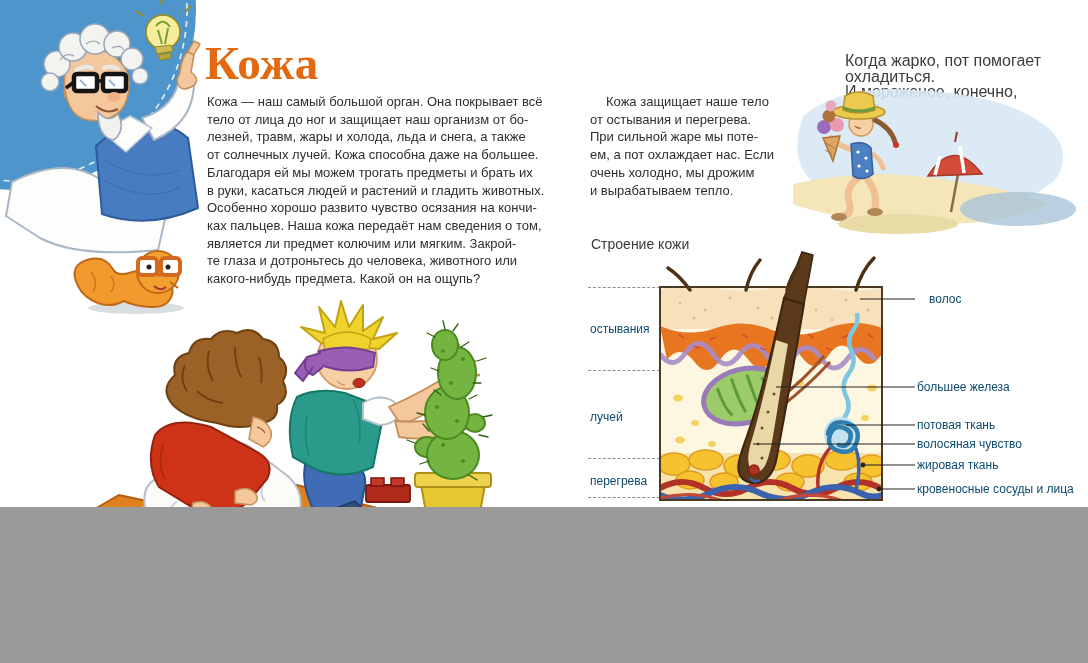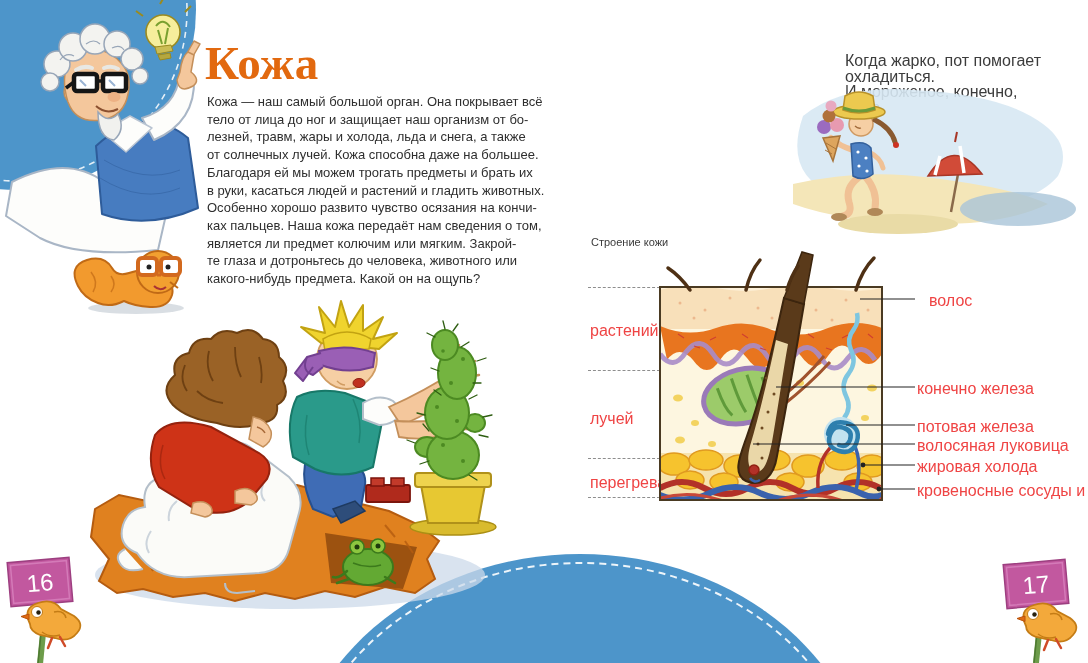--- a/index.html
+++ b/index.html
@@ -1,26 +1,26 @@
 <!DOCTYPE html>
 <html><head>
 <meta charset="utf-8">
 <style>
   *{margin:0;padding:0;box-sizing:border-box}
   html,body{background:#9a9a9a}
-  .spread{position:relative;width:1088px;height:663px;background:#ffffff;overflow:hidden;
+  .spread{position:relative;width:1088px;height:507px;background:#ffffff;overflow:hidden;
           font-family:"Liberation Sans",sans-serif}
   .abs{position:absolute}
   .title{font-family:"Liberation Serif",serif;font-weight:600;font-size:47px;line-height:1;
          color:#e2690f;letter-spacing:.5px}
   .body-text{font-size:13px;line-height:17.7px;color:#2e2e2e;white-space:pre-line}
   .indent{text-indent:16px}
   .caption{font-size:16px;line-height:15.5px;color:#3c3c3c;text-align:left;white-space:pre-line}
-  .dheading{font-size:11px;color:#3a3a3a}
-  .dlabel{font-size:16px;color:#ef4444;white-space:nowrap}
+  .dheading{font-size:14px;color:#3a3a3a}
+  .dlabel{font-size:12px;color:#0c4a6e;white-space:nowrap}
   .dash{border-top:1.6px dashed #8e8e8e;width:72px;height:0}
   svg{display:block}
   svg text{font-family:"Liberation Sans",sans-serif}
 </style>
 </head>
 <body>
 
 <div class="spread">
 
   <svg class="abs" style="left:0;top:0" width="240" height="350" viewBox="0 0 240 350">
@@ -217,20 +217,26 @@
       <path d="M28,76 q-8,-16 8,-21 q15,-5 23,6 l13,7 q11,8 3,17 q-8,10 -22,5 l-15,-3 q-10,-4 -10,-11z" fill="#f3a93b" stroke="#c47c15" stroke-width="1.8"></path>
       <path d="M52,64 q10,-2 12,6" stroke="#c47c15" stroke-width="1.5" fill="none"></path>
       <circle cx="35" cy="64" r="5.5" fill="#ffffff" stroke="#c47c15"></circle>
       <circle cx="36.5" cy="64.5" r="2.2" fill="#26200f"></circle>
       <path d="M27,66 l-8,2.5 8,3z" fill="#e06a10" stroke="#b9520a" stroke-width="1"></path>
       <path d="M50,90 l-4,10 M58,89 l5,9" stroke="#cf4b28" stroke-width="2.5" stroke-linecap="round"></path>
       <path d="M40,84 q8,6 18,3" stroke="#c47c15" stroke-width="1.5" fill="none"></path>
     </g>
   </svg>
 
+  <p class="abs body-text indent" style="left:590px;top:93px;width:200px">Кожа защищает наше тело
+от остывания и перегрева.
+При сильной жаре мы поте-
+ем, а пот охлаждает нас. Если
+очень холодно, мы дрожим
+и вырабатываем тепло.</p>
   <p class="abs caption" style="left:845px;top:53px;width:200px">Когда жарко, пот помогает охладиться.
 И мороженое, конечно, тоже.</p>
 
   <svg class="abs" style="left:763px;top:76px" width="325" height="165" viewBox="0 0 325 165">
     <path d="M40,40 Q80,8 150,14 Q240,18 280,48 Q310,70 295,100 Q270,130 200,132 Q120,136 70,118 Q20,98 40,40 z" fill="#d7e8f3" opacity=".9"></path>
     <path d="M30,108 Q100,92 170,102 Q250,112 285,128 Q240,150 160,148 Q80,146 30,128 z" fill="#f4e6b8"></path>
     <ellipse cx="255" cy="133" rx="58" ry="17" fill="#a9c4d8" opacity=".8"></ellipse>
     <ellipse cx="135" cy="148" rx="60" ry="10" fill="#e9dba6"></ellipse>
     <g>
       <line x1="195" y1="98" x2="188" y2="136" stroke="#8a6a4a" stroke-width="2.5"></line>
@@ -270,21 +276,21 @@
     </g>
   </svg>
 
   <div class="abs dheading" style="left:591px;top:236px">Строение кожи</div>
 
   <div class="abs dash" style="left:588px;top:287px"></div>
   <div class="abs dash" style="left:588px;top:370px"></div>
   <div class="abs dash" style="left:588px;top:458px"></div>
   <div class="abs dash" style="left:588px;top:497px"></div>
 
-  <div class="abs dlabel" style="left:590px;top:322px">растений</div>
+  <div class="abs dlabel" style="left:590px;top:322px">остывания</div>
   <div class="abs dlabel" style="left:590px;top:410px">лучей</div>
   <div class="abs dlabel" style="left:590px;top:474px">перегрева</div>
 
   <svg class="abs" style="left:650px;top:248px" width="265" height="262" viewBox="0 0 265 262">
     <defs>
         <clipPath id="sk">
           <rect x="10" y="39" width="222" height="213"></rect>
         </clipPath>
       </defs>
     <g clip-path="url(#sk)">
@@ -380,20 +386,20 @@
       <line x1="213" y1="217" x2="265" y2="217"></line>
       <line x1="229" y1="241" x2="265" y2="241"></line>
     </g>
     <g fill="#222222">
         <circle cx="213" cy="217" r="2.4"></circle>
         <circle cx="229" cy="241" r="2.4"></circle>
       </g>
   </svg>
 
   <div class="abs dlabel" style="left:929px;top:292px">волос</div>
-  <div class="abs dlabel" style="left:917px;top:380px">конечно железа</div>
-  <div class="abs dlabel" style="left:917px;top:418px">потовая железа</div>
-  <div class="abs dlabel" style="left:917px;top:437px">волосяная луковица</div>
-  <div class="abs dlabel" style="left:917px;top:458px">жировая холода</div>
+  <div class="abs dlabel" style="left:917px;top:380px">большее железа</div>
+  <div class="abs dlabel" style="left:917px;top:418px">потовая ткань</div>
+  <div class="abs dlabel" style="left:917px;top:437px">волосяная чувство</div>
+  <div class="abs dlabel" style="left:917px;top:458px">жировая ткань</div>
   <div class="abs dlabel" style="left:917px;top:482px">кровеносные сосуды и лица</div>
 
 
 </div>
 
 </body></html>

